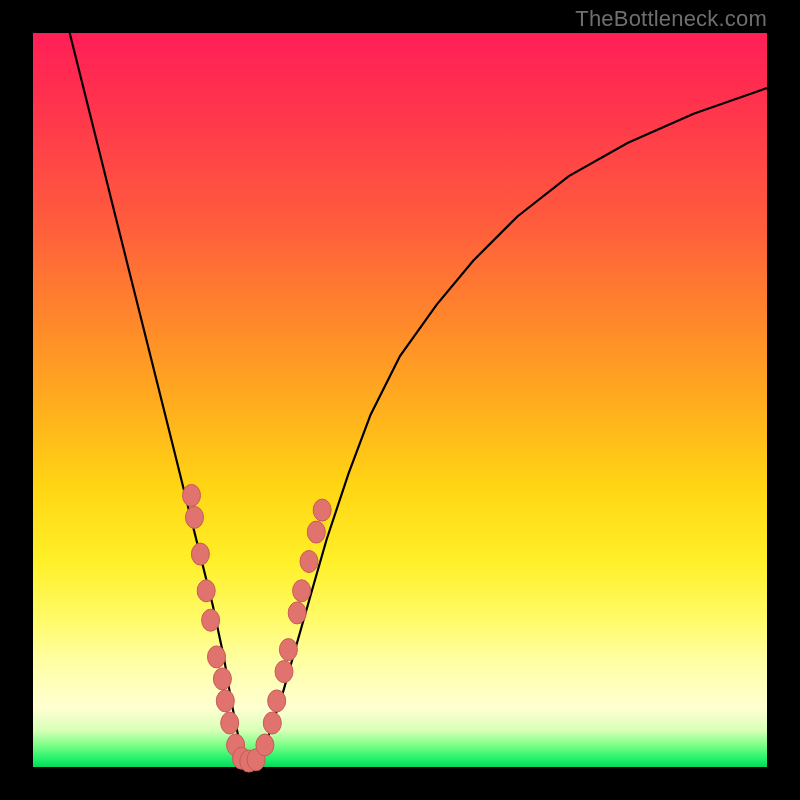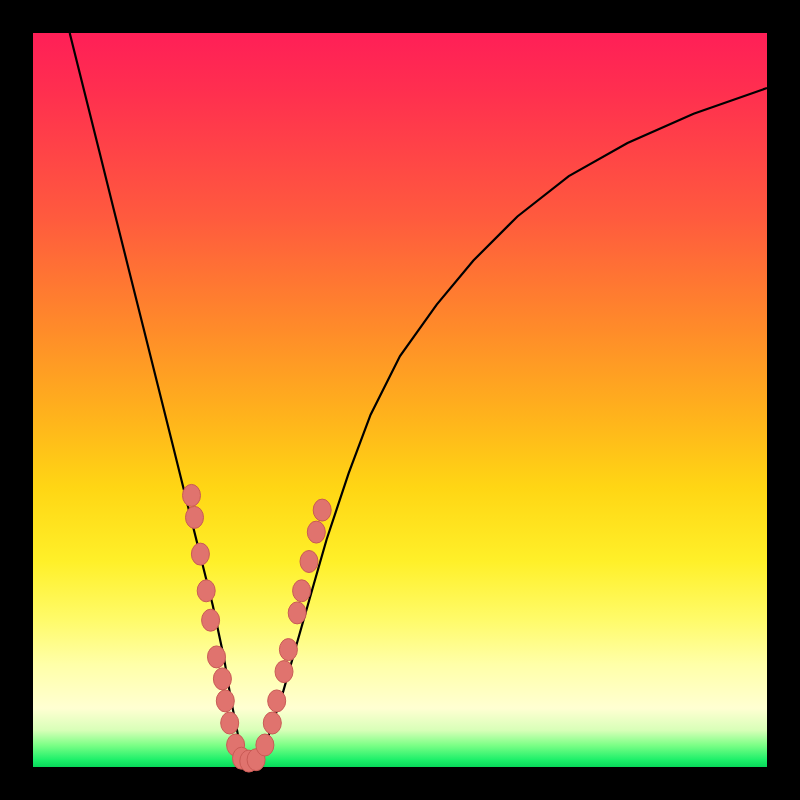--- a/index.html
+++ b/index.html
@@ -73,20 +73,21 @@
   .marker {
     fill: #e0736e;
     stroke: #c95a55;
     stroke-width: 1;
   }
 </style>
 </head>
 <body>
 
 <div class="frame">
+  <div class="watermark">TheBottleneck.com</div>
   <div class="plot">
     <div class="gradient"></div>
     <svg class="curve" viewBox="0 0 734 734">
       <path id="curve-path" class="line" d="M36.7 0.0 L51.4 58.7 L66.1 117.4 L80.7 176.2 L95.4 234.9 L110.1 293.6 L124.8 352.3 L139.5 411.0 L154.1 469.8 L168.8 528.5 L179.8 572.5 L190.8 623.9 L198.2 667.9 L205.5 704.6 L210.7 725.2 L216.5 728.1 L223.9 725.2 L234.9 704.6 L249.6 660.6 L264.2 609.2 L278.9 557.8 L293.6 506.5 L315.6 440.4 L337.6 381.7 L367.0 323.0 L403.7 271.6 L440.4 227.5 L484.4 183.5 L535.8 143.1 L594.5 110.1 L660.6 80.7 L734.0 55.0"></path>
       <g id="markers">
           <ellipse cx="158.5" cy="462.4" rx="9" ry="11" class="marker"></ellipse>
           <ellipse cx="161.5" cy="484.4" rx="9" ry="11" class="marker"></ellipse>
           <ellipse cx="167.4" cy="521.1" rx="9" ry="11" class="marker"></ellipse>
           <ellipse cx="173.2" cy="557.8" rx="9" ry="11" class="marker"></ellipse>
           <ellipse cx="177.6" cy="587.2" rx="9" ry="11" class="marker"></ellipse>

